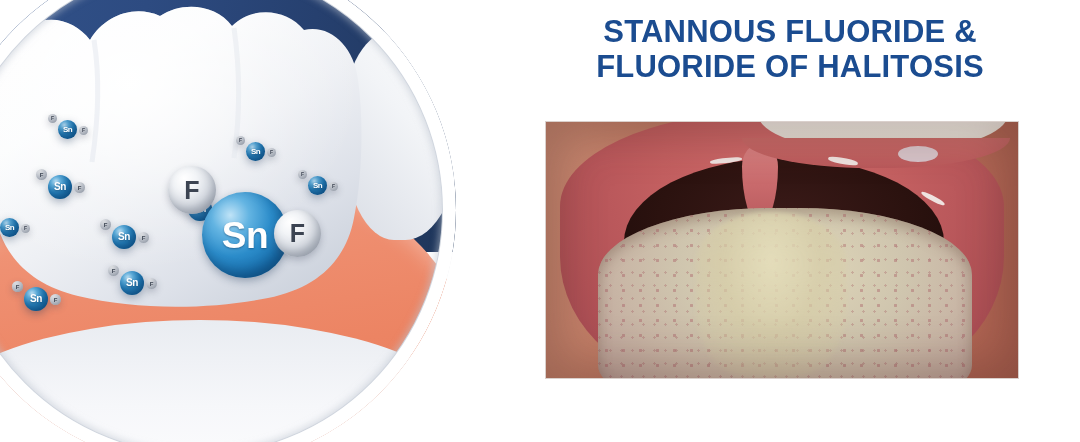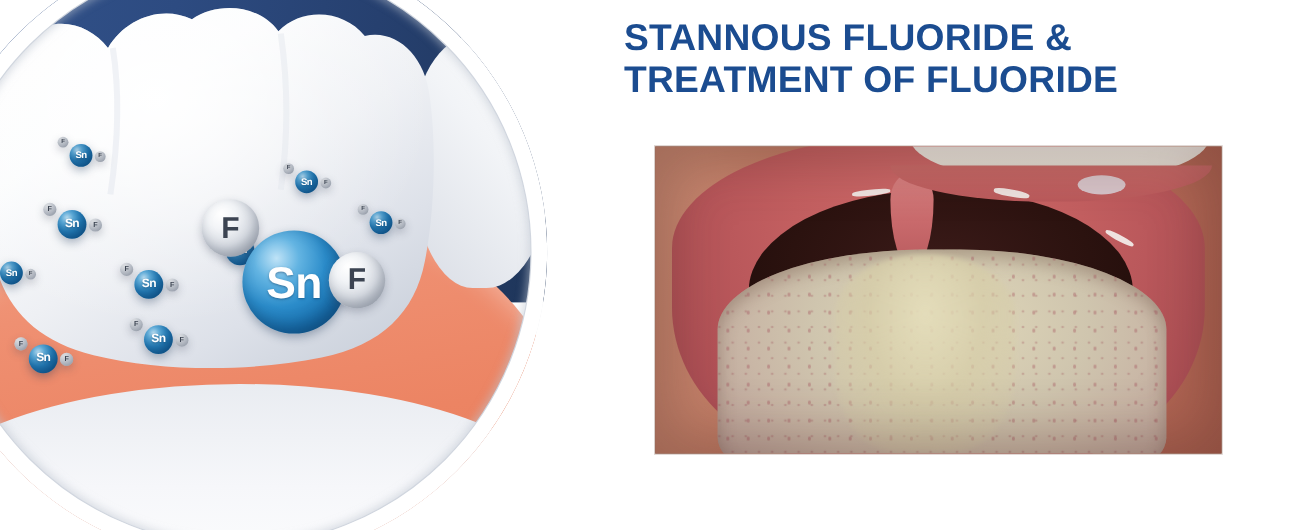--- a/index.html
+++ b/index.html
@@ -151,21 +151,21 @@
   .mol-xs { width: 42px; height: 28px; }
   .mol-xs .sn-ball { left: 10px; top: 6px; width: 19px; height: 19px; font-size: 8px; }
   .mol-xs .f-ball.f-left  { left: 0px;  top: 0px;  width: 9px; height: 9px; font-size: 5px; }
   .mol-xs .f-ball.f-right { left: 31px; top: 12px; width: 9px; height: 9px; font-size: 5px; }
 
   
   #title-block {
     position: absolute;
     left: 520px; top: 14px;
     width: 540px;
-    text-align: left;
+    text-align: center;
     z-index: 10;
   }
   #title-block .title-line {
     display: block;
     font-family: "Liberation Sans", sans-serif;
     font-weight: 700;
     font-size: 31px;
     line-height: 35px;
     letter-spacing: 0.2px;
     color: #1b4c90;
@@ -379,21 +379,21 @@
       <span class="sn-ball">Sn</span>
       <span class="f-ball f-right">F</span>
     </div>
 
     <div id="illo-innerring"></div>
     <div id="illo-rim"></div>
   </div>
 
   <div id="title-block">
     <span class="title-line">STANNOUS FLUORIDE &amp;</span>
-    <span class="title-line">TREATMENT OF FLUORIDE</span>
+    <span class="title-line">FLUORIDE OF HALITOSIS</span>
   </div>
 
   <div id="mouth-photo">
     <div class="ph" id="ph-skin"></div>
     <div class="ph" id="ph-mucosa"></div>
     <div class="ph" id="ph-cavity"></div>
     <div class="ph" id="ph-uvula"></div>
     <div class="ph" id="ph-teeth"></div>
     <div class="ph" id="ph-gumline"></div>
     <div class="ph" id="ph-tongue"></div>

